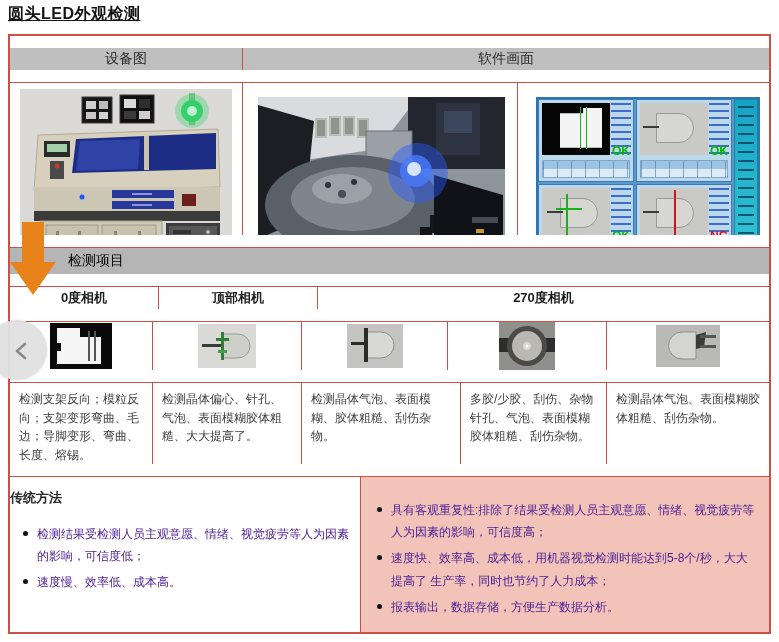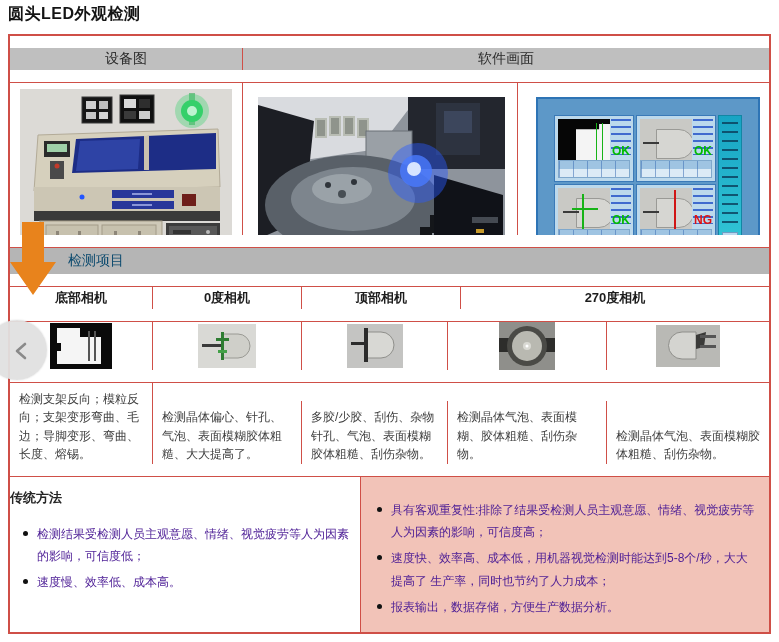--- a/index.html
+++ b/index.html
@@ -1,20 +1,20 @@
 <!DOCTYPE html>
 <html><head>
 <meta charset="utf-8">
 <style>
   * { margin:0; padding:0; box-sizing:border-box; }
   html,body { background:#fff; }
   body { font-family:"Liberation Sans","DejaVu Sans",sans-serif; }
   #app { position:relative; width:779px; height:642px; background:#fff; overflow:hidden; }
 
-  .page-title { position:absolute; left:8px; top:4px; font-size:16px; font-weight:bold; color:#141414; letter-spacing:.5px; }
+  .page-title { position:absolute; left:8px; top:4px; font-size:16px; font-weight:bold; color:#141414; letter-spacing:.5px;text-decoration:underline; }
 
   .main-table { position:absolute; left:8px; top:34px; width:763px; height:600px;
     border:2px solid #cf4f47; display:flex; flex-direction:column; background:#fff; }
   .t-row { display:flex; border-top:1.5px solid #cf4f47;margin-top:12px; }
   .t-row:first-child { border-top:none; }
   .t-cell { border-right:1.5px solid #cf4f47; position:relative; overflow:hidden; }
   .t-cell:last-child { border-right:none; }
 
   
   .hdr-row { height:28px; }
@@ -26,21 +26,21 @@
   .photo-row { height:198px; background:#fff; }
   .photo-frame { position:absolute; }
 
   
   .equip-art { left:10px; top:6px; }
   .site-art  { left:15px; top:14px; }
 
   
   .soft-screen { position:absolute; left:18px; top:14px; width:224px; height:172px;
     background:#5d98c8; border:2px solid #2e74b5; display:grid;
-    grid-template-columns:1fr 1fr 24px; grid-template-rows:1fr 1fr; gap:2px; padding:16px; }
+    grid-template-columns:1fr 1fr 24px; grid-template-rows:1fr 1fr; gap:2px; padding:0; }
   .cam-panel { background:#bcd9ec; border:1px solid #3a7ab8; position:relative; }
   .cam-panel .img { position:absolute; left:3px; top:3px; right:23px; height:52px; background:#c9c9c5; overflow:hidden; }
   .cam-panel .img.dark { background:#060606; }
   .blob { position:absolute; left:18px; top:5px; width:42px; height:40px; background:#f4f4f4; clip-path:polygon(0 14%,55% 14%,55% 0,100% 0,100% 100%,0 100%); }
   .gline { position:absolute; top:4px; width:1px; height:42px; background:#17b317; }
   .led-dome { position:absolute; top:10px; width:38px; height:30px; background:#d6d6d2; border:1px solid #9a9a96;
     border-radius:0 16px 16px 0; }
   .led-dome::before { content:""; position:absolute; left:-14px; top:12px; width:16px; height:2px; background:#3a3a3a; }
   .vmark { position:absolute; width:1.5px; background:#17b317; }
   .vmark.red { background:#d01515; }
@@ -54,28 +54,28 @@
       linear-gradient(#9fc4e2 0 8px,rgba(0,0,0,0) 8px); }
   .soft-sidebar { grid-column:3; grid-row:1 / span 2; background:linear-gradient(#17a4c4,#33c6d6);
     border:1px solid #1286a4; position:relative; }
   .soft-sidebar::before { content:""; position:absolute; left:3px; right:3px; top:6px; bottom:26px;
     background:repeating-linear-gradient(to bottom,rgba(10,60,90,.8) 0 2px,rgba(0,0,0,0) 2px 9px); }
   .soft-sidebar .mini-btn { position:absolute; left:3px; bottom:5px; width:16px; height:13px;
     background:#bcd8ee; border:1px solid #6f9cc2; }
 
   
   .band-row { height:34px; background:#b5b5b5; align-items:center; }
-  .band-label { margin-left:58px; font-size:14px; color:#0c4a6e; }
+  .band-label { margin-left:58px; font-size:14px; color:#000000; }
 
   
   .cam-hdr-row { height:30px; }
   .cam-hdr { display:flex; align-items:center; justify-content:center; font-size:13px; font-weight:bold; color:#1d1d1d; }
   .thumb-row { height:52px; }
   .thumb-cell { display:flex; align-items:center; justify-content:center; }
-  .desc-row { height:82px;align-items:flex-end; }
+  .desc-row { height:82px; }
   .desc-cell { padding:7px 9px 0 9px; font-size:12px; line-height:1.55; color:#3e3e3e; }
   .c1 { width:143px; } .c2 { width:149px; } .c3 { width:146px; } .c4 { width:159px; } .c5 { flex:1; }
 
   
   .bottom-row { flex:1; }
   .trad-cell { width:351px; background:#fff; padding:12px 0; }
   .vision-cell { flex:1; background:#f2c3b8; padding:10px 14px; }
   .sec-title { font-size:13px; font-weight:bold; color:#262626; }
   .vision-cell .sec-title { color:#e02b1f; }
   ul.bullets { list-style:none; margin-top:16px; }
@@ -259,21 +259,20 @@
           </div>
         </div>
       </div>
     </div>
 
     <div class="t-row band-row">
       <span class="band-label">检测项目</span>
     </div>
 
     <div class="t-row cam-hdr-row">
-      <div class="t-cell cam-hdr c1">底部相机</div>
       <div class="t-cell cam-hdr c2">0度相机</div>
       <div class="t-cell cam-hdr c4">顶部相机</div>
       <div class="t-cell cam-hdr c5">270度相机</div>
     </div>
 
     <div class="t-row thumb-row">
       <div class="t-cell thumb-cell c1">
         <svg width="62" height="46" viewBox="0 0 62 46">
           <rect width="62" height="46" fill="#0a0a0a"></rect>
           <rect x="7" y="5" width="44" height="36" fill="#f5f5f5"></rect>
@@ -319,22 +318,22 @@
           <polygon points="40,10 50,7 48,22 40,24" fill="#3a3a38"></polygon>
           <rect x="44" y="10" width="16" height="3" fill="#555"></rect>
           <rect x="44" y="20" width="16" height="3" fill="#555"></rect>
         </svg>
       </div>
     </div>
 
     <div class="t-row desc-row">
       <div class="t-cell desc-cell c1">检测支架反向；模粒反向；支架变形弯曲、毛边；导脚变形、弯曲、长度、熔锡。</div>
       <div class="t-cell desc-cell c2">检测晶体偏心、针孔、气泡、表面模糊胶体粗糙、大大提高了。</div>
+      <div class="t-cell desc-cell c4">检测晶体气泡、表面模糊、胶体粗糙、刮伤杂物。</div>
       <div class="t-cell desc-cell c3">多胶/少胶、刮伤、杂物针孔、气泡、表面模糊胶体粗糙、刮伤杂物。</div>
-      <div class="t-cell desc-cell c4">检测晶体气泡、表面模糊、胶体粗糙、刮伤杂物。</div>
       <div class="t-cell desc-cell c5">检测晶体气泡、表面模糊胶体粗糙、刮伤杂物。</div>
     </div>
 
     <div class="t-row bottom-row">
       <div class="t-cell trad-cell">
         <div class="sec-title">传统方法</div>
         <ul class="bullets">
           <li>
             <span class="dot"></span>
             <span class="li-text">检测结果受检测人员主观意愿、情绪、视觉疲劳等人为因素的影响，可信度低；</span>

